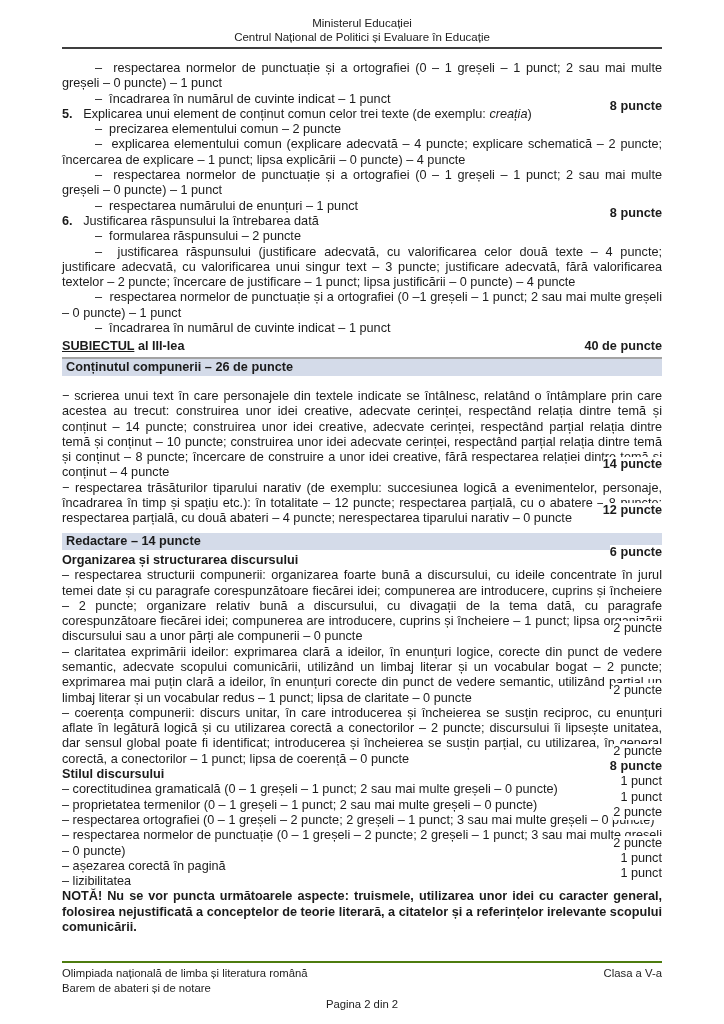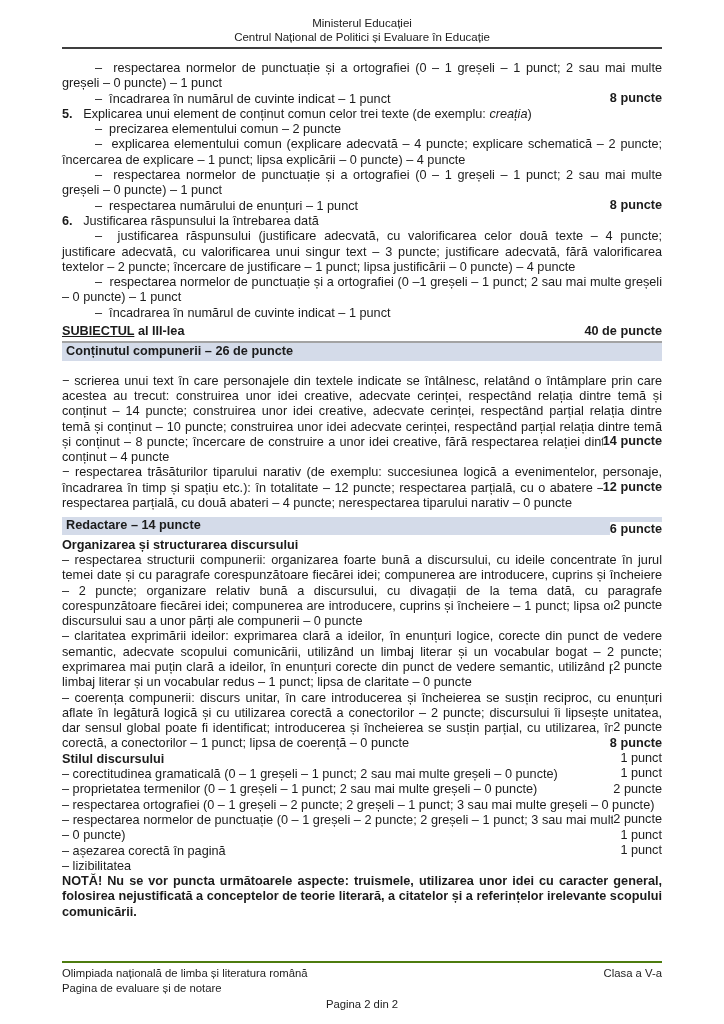--- a/index.html
+++ b/index.html
@@ -11,21 +11,21 @@
   .doc-body{margin-top:12px;font-size:12.7px;line-height:15.3px;}
   .para{position:relative;text-align:left;}
   .para.justify{text-align:justify;}
   .para.dash{text-indent:33px;}
   .para.heading{font-weight:bold;}
   .para.subject{font-weight:bold;border-bottom:2px solid #a3a3a3;padding-bottom:2px;}
   .para.bar{font-weight:bold;padding:1px 4px;box-sizing:border-box;}
   .b{font-weight:bold;}
   .i{font-style:italic;}
   .u{text-decoration:underline;}
-  .score{position:absolute;right:0;bottom:16px;white-space:nowrap;background:#ffffff;}
+  .score{position:absolute;right:0;bottom:8px;white-space:nowrap;background:#ffffff;}
   .para.subject .score{bottom:2px;background:transparent;}
   .sp-xs{margin-top:3px;}
   .sp-sm{margin-top:6px;}
   .sp-md{margin-top:13px;}
   .doc-footer{position:absolute;left:62px;top:961px;width:600px;border-top:2px solid #4d7c0f;
               padding-top:3px;font-size:11.3px;line-height:14.5px;color:#222;}
   .footer-row{display:flex;justify-content:space-between;align-items:flex-start;}
   .footer-left div{white-space:nowrap;}
   .footer-page{text-align:center;margin-top:2px;}
 </style>
@@ -41,20 +41,21 @@
 
   <div class="center-col doc-body">
       <div class="para dash justify"><span class="">–&nbsp;&nbsp;respectarea normelor de punctuație și a ortografiei (0 – 1 greșeli – 1 punct; 2 sau mai multe greșeli – 0 puncte) – 1 punct</span></div>
       <div class="para dash"><span class="">–&nbsp;&nbsp;încadrarea în numărul de cuvinte indicat – 1 punct</span></div>
       <div class="para item"><span class="b">5.</span><span class="">&nbsp;&nbsp;&nbsp;Explicarea unui element de conținut comun celor trei texte (de exemplu: </span><span class="i">creația</span><span class="">)</span><span class="score b">8 puncte</span></div>
       <div class="para dash"><span class="">–&nbsp;&nbsp;precizarea elementului comun – 2 puncte</span></div>
       <div class="para dash justify"><span class="">–&nbsp;&nbsp;explicarea elementului comun (explicare adecvată – 4 puncte; explicare schematică – 2 puncte; încercarea de explicare – 1 punct; lipsa explicării – 0 puncte) – 4 puncte</span></div>
       <div class="para dash justify"><span class="">–&nbsp;&nbsp;respectarea normelor de punctuație și a ortografiei (0 – 1 greșeli – 1 punct; 2 sau mai multe greșeli – 0 puncte) – 1 punct</span></div>
       <div class="para dash"><span class="">–&nbsp;&nbsp;respectarea numărului de enunțuri – 1 punct</span></div>
       <div class="para item"><span class="b">6.</span><span class="">&nbsp;&nbsp;&nbsp;Justificarea răspunsului la întrebarea dată</span><span class="score b">8 puncte</span></div>
+      <div class="para dash"><span class="">–&nbsp;&nbsp;formularea răspunsului – 2 puncte</span></div>
       <div class="para dash justify"><span class="">–&nbsp;&nbsp;justificarea răspunsului (justificare adecvată, cu valorificarea celor două texte – 4 puncte; justificare adecvată, cu valorificarea unui singur text – 3 puncte; justificare adecvată, fără valorificarea textelor – 2 puncte; încercare de justificare – 1 punct; lipsa justificării – 0 puncte) – 4 puncte</span></div>
       <div class="para dash justify"><span class="">–&nbsp;&nbsp;respectarea normelor de punctuație și a ortografiei (0 –1 greșeli – 1 punct; 2 sau mai multe greșeli – 0 puncte) – 1 punct</span></div>
       <div class="para dash"><span class="">–&nbsp;&nbsp;încadrarea în numărul de cuvinte indicat – 1 punct</span></div>
       <div class="para subject sp-xs"><span class="b u">SUBIECTUL</span><span class="b"> al III-lea</span><span class="score b">40 de puncte</span></div>
       <div class="para bar" style="background: rgb(212, 219, 233);"><span class="b">Conținutul compunerii – 26 de puncte</span></div>
       <div class="para plain justify sp-md"><span class="">− scrierea unui text în care personajele din textele indicate se întâlnesc, relatând o întâmplare prin care acestea au trecut: construirea unor idei creative, adecvate cerinței, respectând relația dintre temă și conținut – 14 puncte; construirea unor idei creative, adecvate cerinței, respectând parțial relația dintre temă și conținut – 10 puncte; construirea unor idei adecvate cerinței, respectând parțial relația dintre temă și conținut – 8 puncte; încercare de construire a unor idei creative, fără respectarea relației dintre temă și conținut – 4 puncte</span><span class="score b">14 puncte</span></div>
       <div class="para plain justify"><span class="">− respectarea trăsăturilor tiparului narativ (de exemplu: succesiunea logică a evenimentelor, personaje, încadrarea în timp și spațiu etc.): în totalitate – 12 puncte; respectarea parțială, cu o abatere – 8 puncte; respectarea parțială, cu două abateri – 4 puncte; nerespectarea tiparului narativ – 0 puncte</span><span class="score b">12 puncte</span></div>
       <div class="para bar sp-sm" style="background: rgb(212, 219, 233);"><span class="b">Redactare – 14 puncte</span></div>
       <div class="para heading sp-xs"><span class="b">Organizarea și structurarea discursului</span><span class="score b">6 puncte</span></div>
       <div class="para plain justify"><span class="">– respectarea structurii compunerii: organizarea foarte bună a discursului, cu ideile concentrate în jurul temei date și cu paragrafe corespunzătoare fiecărei idei; compunerea are introducere, cuprins și încheiere – 2 puncte; organizare relativ bună a discursului, cu divagații de la tema dată, cu paragrafe corespunzătoare fiecărei idei; compunerea are introducere, cuprins și încheiere – 1 punct; lipsa organizării discursului sau a unor părți ale compunerii – 0 puncte</span><span class="score">2 puncte</span></div>
@@ -67,19 +68,19 @@
       <div class="para plain justify"><span class="">– respectarea normelor de punctuație (0 – 1 greșeli – 2 puncte; 2 greșeli – 1 punct; 3 sau mai multe greșeli – 0 puncte)</span><span class="score">2 puncte</span></div>
       <div class="para plain"><span class="">– așezarea corectă în pagină</span><span class="score">1 punct</span></div>
       <div class="para plain"><span class="">– lizibilitatea</span><span class="score">1 punct</span></div>
       <div class="para plain justify"><span class="b">NOTĂ! Nu se vor puncta următoarele aspecte: truismele, utilizarea unor idei cu caracter general, folosirea nejustificată a conceptelor de teorie literară, a citatelor și a referințelor irelevante scopului comunicării.</span></div>
     </div>
 
   <div class="doc-footer">
     <div class="footer-row">
       <div class="footer-left">
         <div>Olimpiada națională de limba și literatura română</div>
-        <div>Pagina de evaluare și de notare</div>
+        <div>Barem de abateri și de notare</div>
       </div>
       <div>Clasa a V-a</div>
     </div>
     <div class="footer-page">Pagina 2 din 2</div>
   </div>
 </div>
 
 </body></html>

